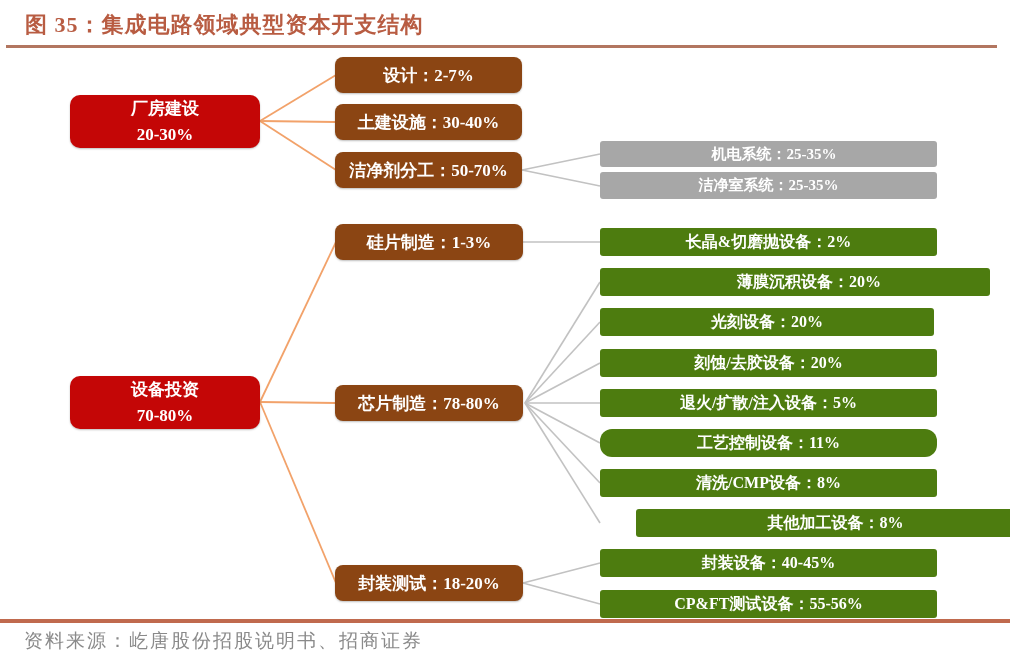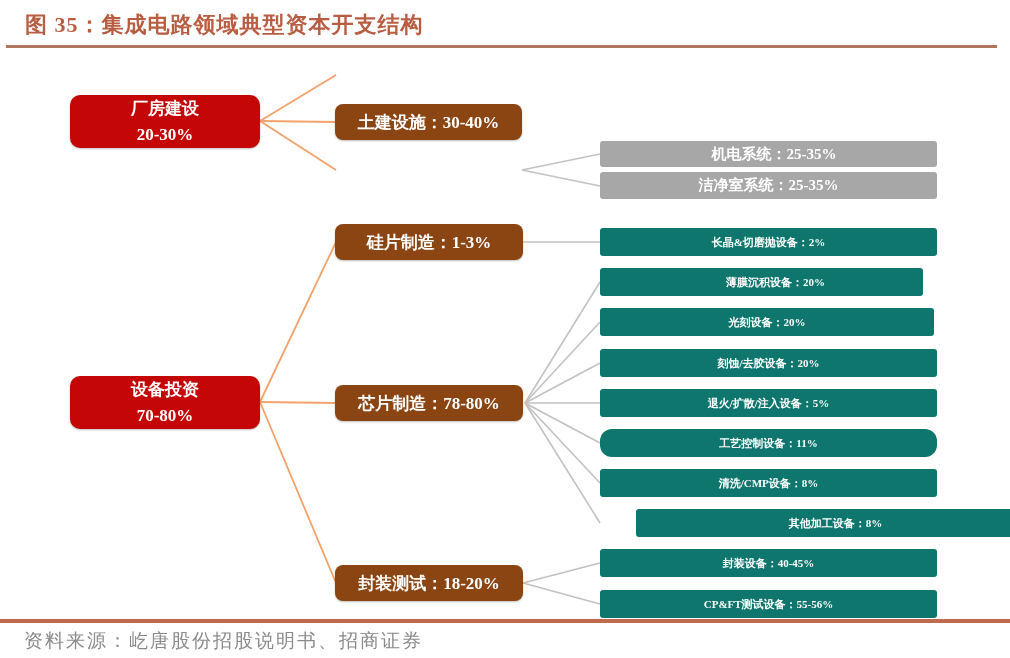--- a/index.html
+++ b/index.html
@@ -24,21 +24,21 @@
   }
   .node-red {
     background:#C40606; border-radius:10px; flex-direction:column;
     font-size:17px; line-height:1.5; box-shadow:0 1px 2px rgba(0,0,0,0.25);
   }
   .node-brown {
     background:#8B4513; border-radius:8px; font-size:17px;
     box-shadow:0 1px 2px rgba(0,0,0,0.25);
   }
   .node-gray-light { background:#A7A7A7; border-radius:3px; font-size:15px; }
-  .node-gray-dark  { background:#0f766e; border-radius:3px; font-size:11px; }
+  .node-gray-dark  { background:#4d7c0f; border-radius:3px; font-size:16px; }
   .bottom-rule {
     position:absolute; left:0; top:619px; width:1010px; height:4px;
     background:#C06A4E;
   }
   .source-note {
     position:absolute; left:24px; top:628px; font-size:19px; color:#8a8a8a;
     letter-spacing:2px; white-space:nowrap;
   }
 </style>
 </head>
@@ -76,22 +76,28 @@
 
   <div class="node node-red" style="left:70px;top:95px;width:190px;height:53px;">
     <span>厂房建设</span>
     <span>20-30%</span>
   </div>
   <div class="node node-red" style="left:70px;top:376px;width:190px;height:53px;">
     <span>设备投资</span>
     <span>70-80%</span>
   </div>
 
+  <div class="node node-brown" style="left:335px;top:57px;width:187px;height:36px;">
+    <span>设计：2-7%</span>
+  </div>
   <div class="node node-brown" style="left:335px;top:104px;width:187px;height:36px;">
     <span>土建设施：30-40%</span>
+  </div>
+  <div class="node node-brown" style="left:335px;top:152px;width:187px;height:36px;">
+    <span>洁净剂分工：50-70%</span>
   </div>
   <div class="node node-brown" style="left:335px;top:224px;width:188px;height:36px;">
     <span>硅片制造：1-3%</span>
   </div>
   <div class="node node-brown" style="left:335px;top:385px;width:188px;height:36px;">
     <span>芯片制造：78-80%</span>
   </div>
   <div class="node node-brown" style="left:335px;top:565px;width:188px;height:36px;">
     <span>封装测试：18-20%</span>
   </div>
@@ -99,21 +105,21 @@
   <div class="node node-gray-light" style="left:600px;top:141px;width:337px;height:26px;padding-left:11px;">
     <span>机电系统：25-35%</span>
   </div>
   <div class="node node-gray-light" style="left:600px;top:172px;width:337px;height:27px;align-items:center;">
     <span>洁净室系统：25-35%</span>
   </div>
 
   <div class="node node-gray-dark" style="left:600px;top:228px;width:337px;height:28px;">
     <span>长晶&amp;切磨抛设备：2%</span>
   </div>
-  <div class="node node-gray-dark" style="left:600px;top:268px;width:323px;height:28px;padding-left:28px;">
+  <div class="node node-gray-dark" style="left:600px;top:268px;width:390px;height:28px;padding-left:28px;">
     <span>薄膜沉积设备：20%</span>
   </div>
   <div class="node node-gray-dark" style="left:600px;top:308px;width:334px;height:28px;">
     <span>光刻设备：20%</span>
   </div>
   <div class="node node-gray-dark" style="left:600px;top:349px;width:337px;height:28px;">
     <span>刻蚀/去胶设备：20%</span>
   </div>
   <div class="node node-gray-dark" style="left:600px;top:389px;width:337px;height:28px;">
     <span>退火/扩散/注入设备：5%</span>

